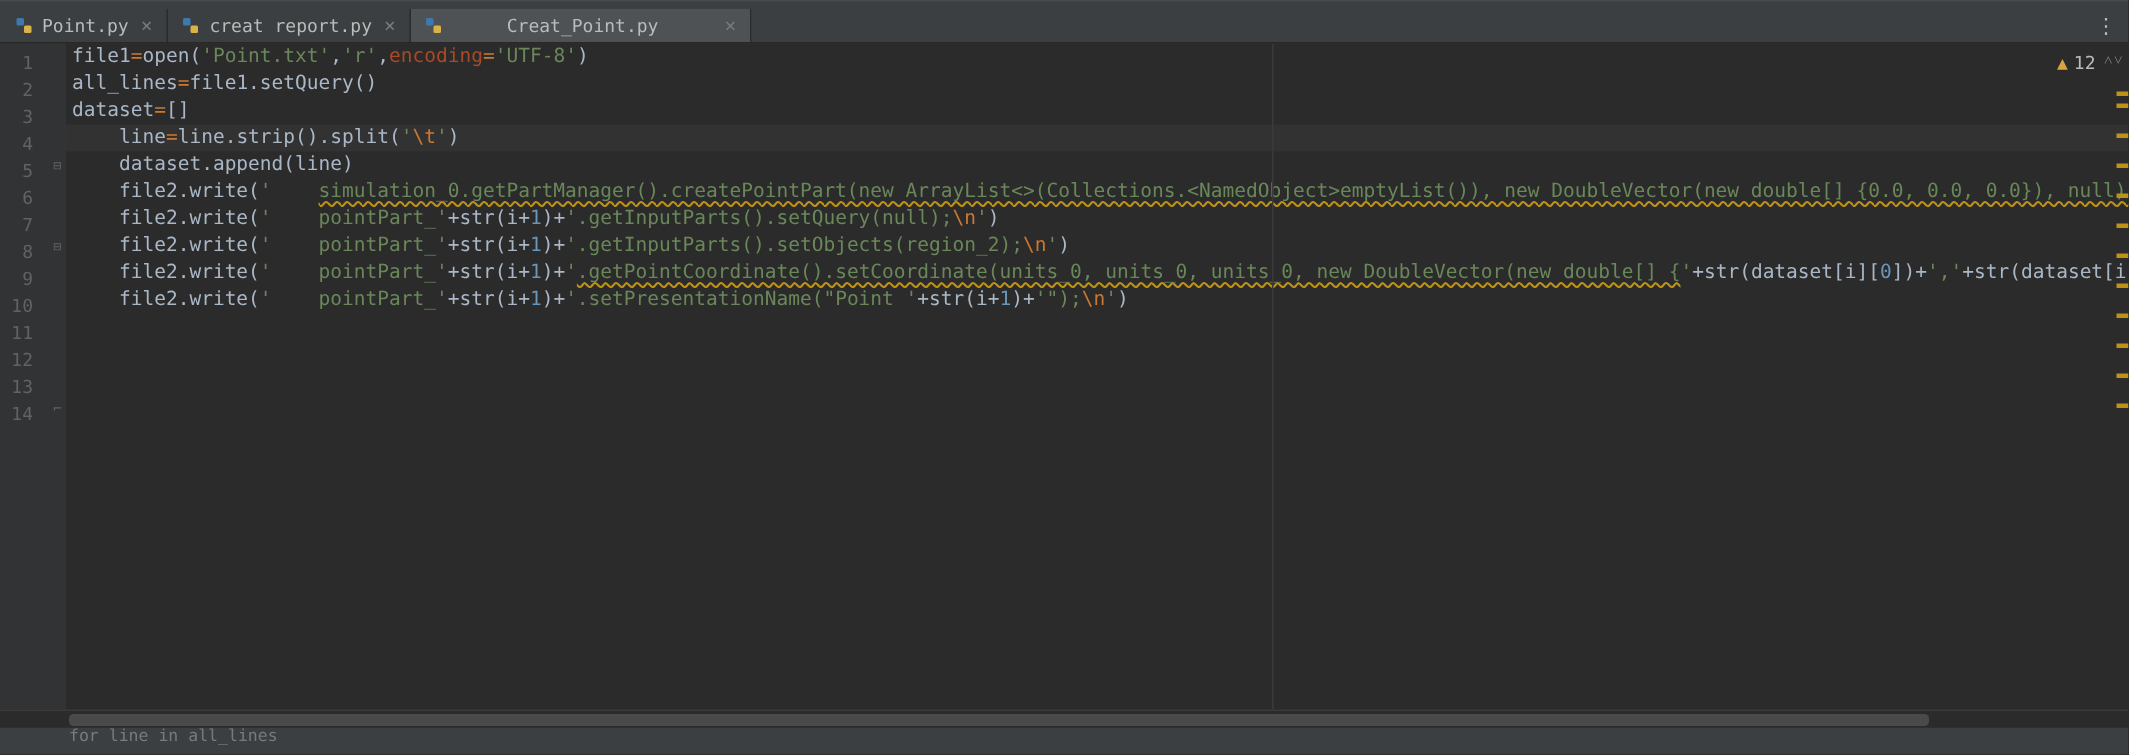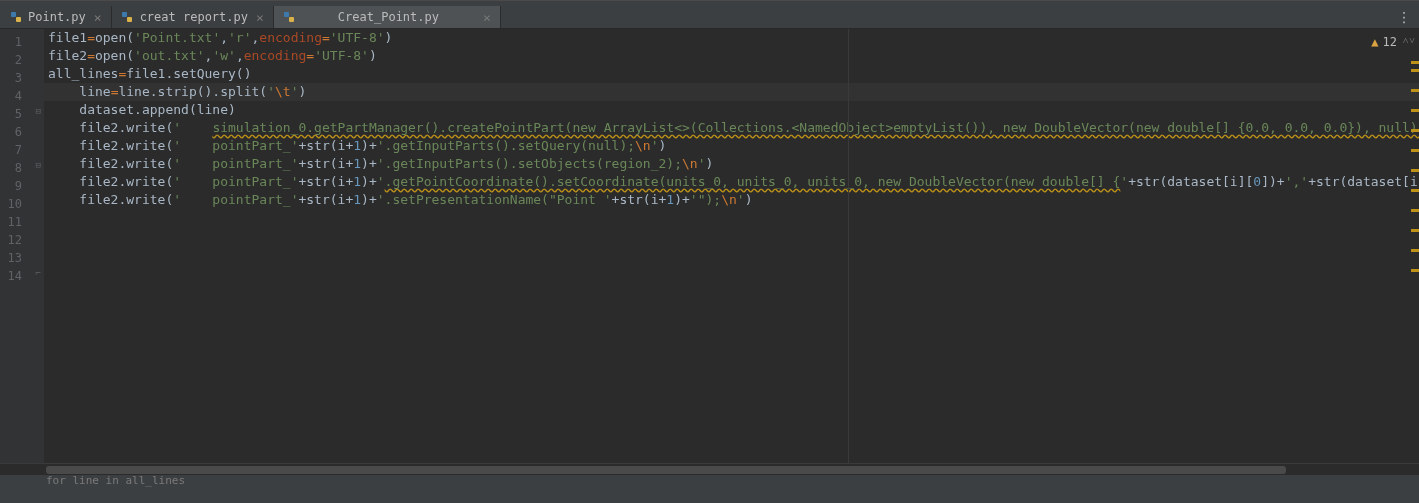--- a/index.html
+++ b/index.html
@@ -122,21 +122,21 @@
   .scroll-thumb {
     position: absolute;
     top: 2px;
     left: 46px;
     height: 8px;
     width: 1240px;
     background: #4a4a4a;
     border-radius: 3px;
   }
   .status-bar {
-    height: 28px;
+    height: 18px;
     background: #3c3f41;
     color: #7a7a7a;
     font-size: 11px;
     padding-left: 46px;
     line-height: 12px;
   }
   
   .c-kw { color: #cc7832; }
   .c-str { color: #6a8759; }
   .c-esc { color: #cc7832; }
@@ -201,24 +201,24 @@
     <div class="ln">12</div>
     <div class="ln">13</div>
     <div class="ln"><span>14</span><span class="fold-mark">⌐</span></div>
   </div>
 
   <div class="code-area">
     <div class="ruler"></div>
 
     <div class="code-line"><span>file1</span><span class="c-kw">=</span><span>open(</span><span class="c-str">'Point.txt'</span><span>,</span><span class="c-str">'r'</span><span>,</span><span class="c-arg">encoding</span><span class="c-kw">=</span><span class="c-str">'UTF-8'</span><span>)</span></div>
 
-    <div class="code-line"><span>file2</span><span class="c-kw">=</span><span>open(</span><span class="c-str">'out.txt'</span><span>,</span><span class="c-str">'w'</span><span>,</span><span class="c-arg">encoding</span><span class="c-kw">=</span><span class="c-str">'UTF-8'</span><span>)</span></div>
 
     <div class="code-line"><span>all_lines</span><span class="c-kw">=</span><span>file1.setQuery()</span></div>
 
+    <div class="code-line"><span>dataset</span><span class="c-kw">=</span><span>[]</span></div>
 
 
     <div class="code-line current"><span>    </span><span>line</span><span class="c-kw">=</span><span>line.strip().split(</span><span class="c-str">'</span><span class="c-esc">\t</span><span class="c-str">'</span><span>)</span></div>
 
     <div class="code-line"><span>    </span><span>dataset.append(line)</span></div>
 
 
 
     <div class="code-line"><span>    </span><span>file2.write(</span><span class="c-str">'    </span><span class="c-str c-warn">simulation_0.getPartManager().createPointPart(new ArrayList&lt;&gt;(Collections.&lt;NamedObject&gt;emptyList()), new DoubleVector(new double[] {0.0, 0.0, 0.0}), null);</span></div>
 

